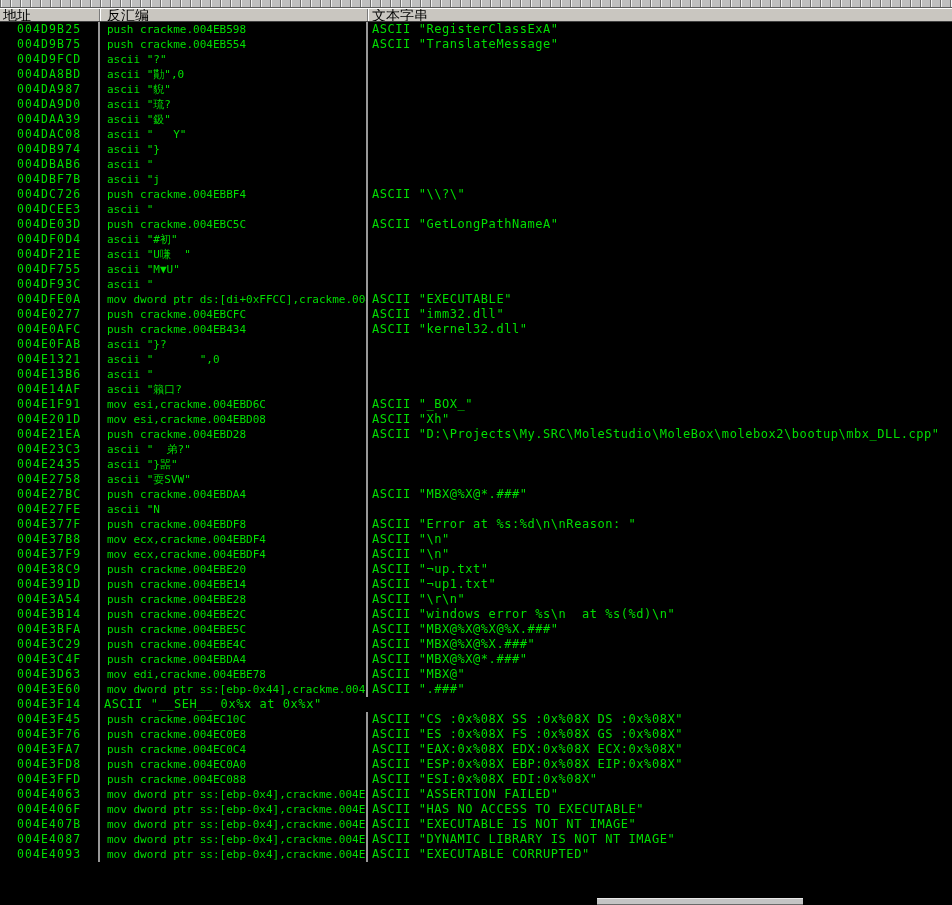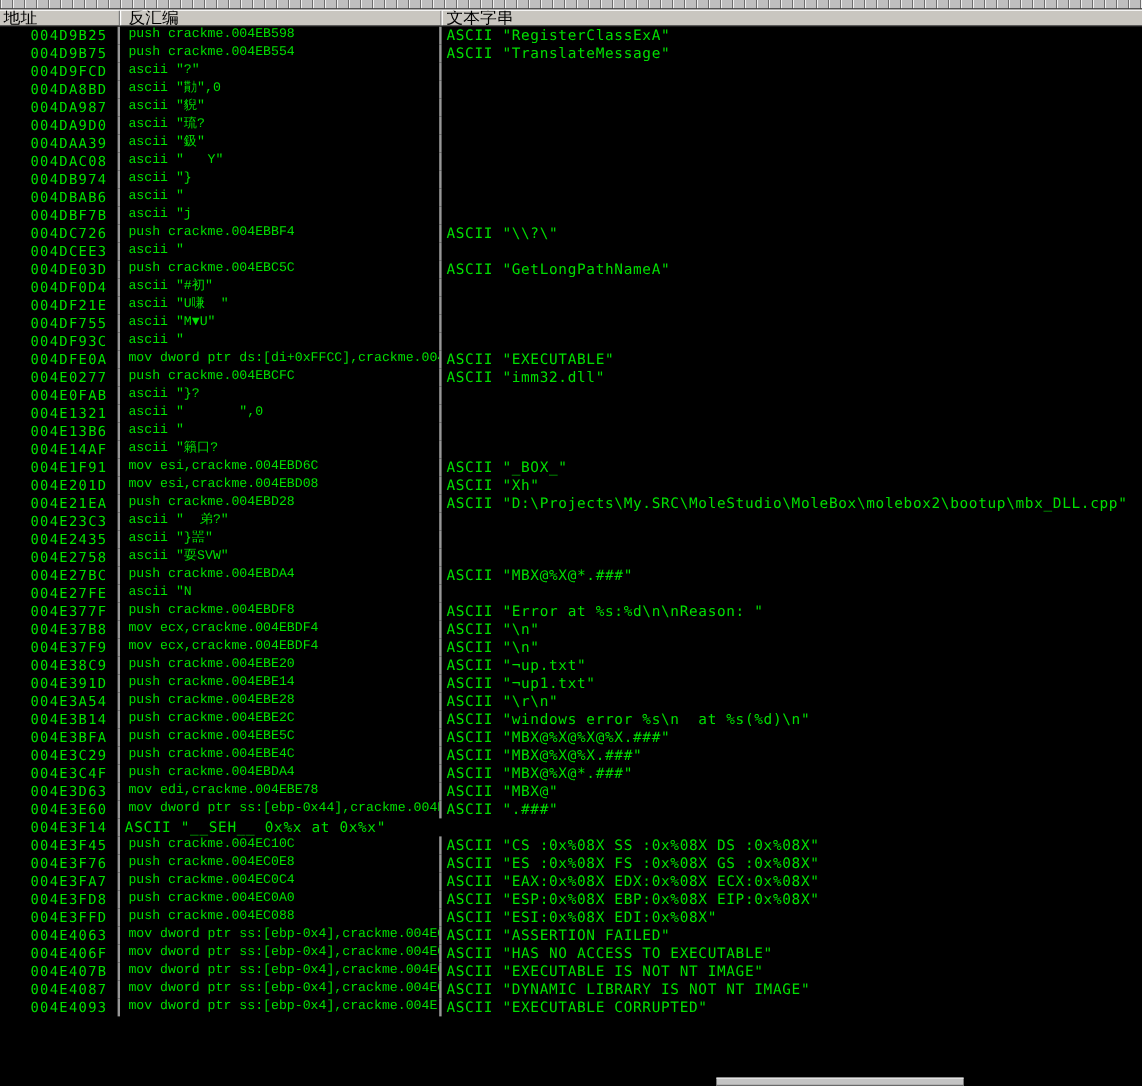--- a/index.html
+++ b/index.html
@@ -53,27 +53,27 @@
     color:#00df00;
   }
   .cell{
     box-sizing:border-box;
     overflow:hidden;white-space:pre;
   }
   .c1{
     width:100px;min-width:100px;
     border-right:2px solid #989898;
     padding-left:17px;
-    font-size:11.5px;letter-spacing:1.1px;text-align:center;
+    font-size:11.5px;letter-spacing:1.1px;
   }
   .c2{
     width:268px;min-width:268px;
     border-right:2px solid #989898;
     padding-left:7px;
-    font-size:11px;letter-spacing:0px;font-family:Liberation Mono, monospace;
+    font-size:11px;letter-spacing:0px;
   }
   .c3{
     flex:1;
     padding-left:4px;
     font-size:12px;letter-spacing:0.55px;
   }
   
   .bottombar{
     position:absolute;
     left:597px;top:898px;
@@ -214,20 +214,25 @@
     <div class="cell c2">mov dword ptr ds:[di+0xFFCC],crackme.004</div>
     <div class="cell c3">ASCII "EXECUTABLE"</div>
   </div>
 
   <div class="row">
     <div class="cell c1">004E0277</div>
     <div class="cell c2">push crackme.004EBCFC</div>
     <div class="cell c3">ASCII "imm32.dll"</div>
   </div>
 
+  <div class="row">
+    <div class="cell c1">004E0AFC</div>
+    <div class="cell c2">push crackme.004EB434</div>
+    <div class="cell c3">ASCII "kernel32.dll"</div>
+  </div>
 
   <div class="row">
     <div class="cell c1">004E0FAB</div>
     <div class="cell c2">ascii "}?</div>
     <div class="cell c3"></div>
   </div>
 
   <div class="row">
     <div class="cell c1">004E1321</div>
     <div class="cell c2">ascii "       ",0</div>

